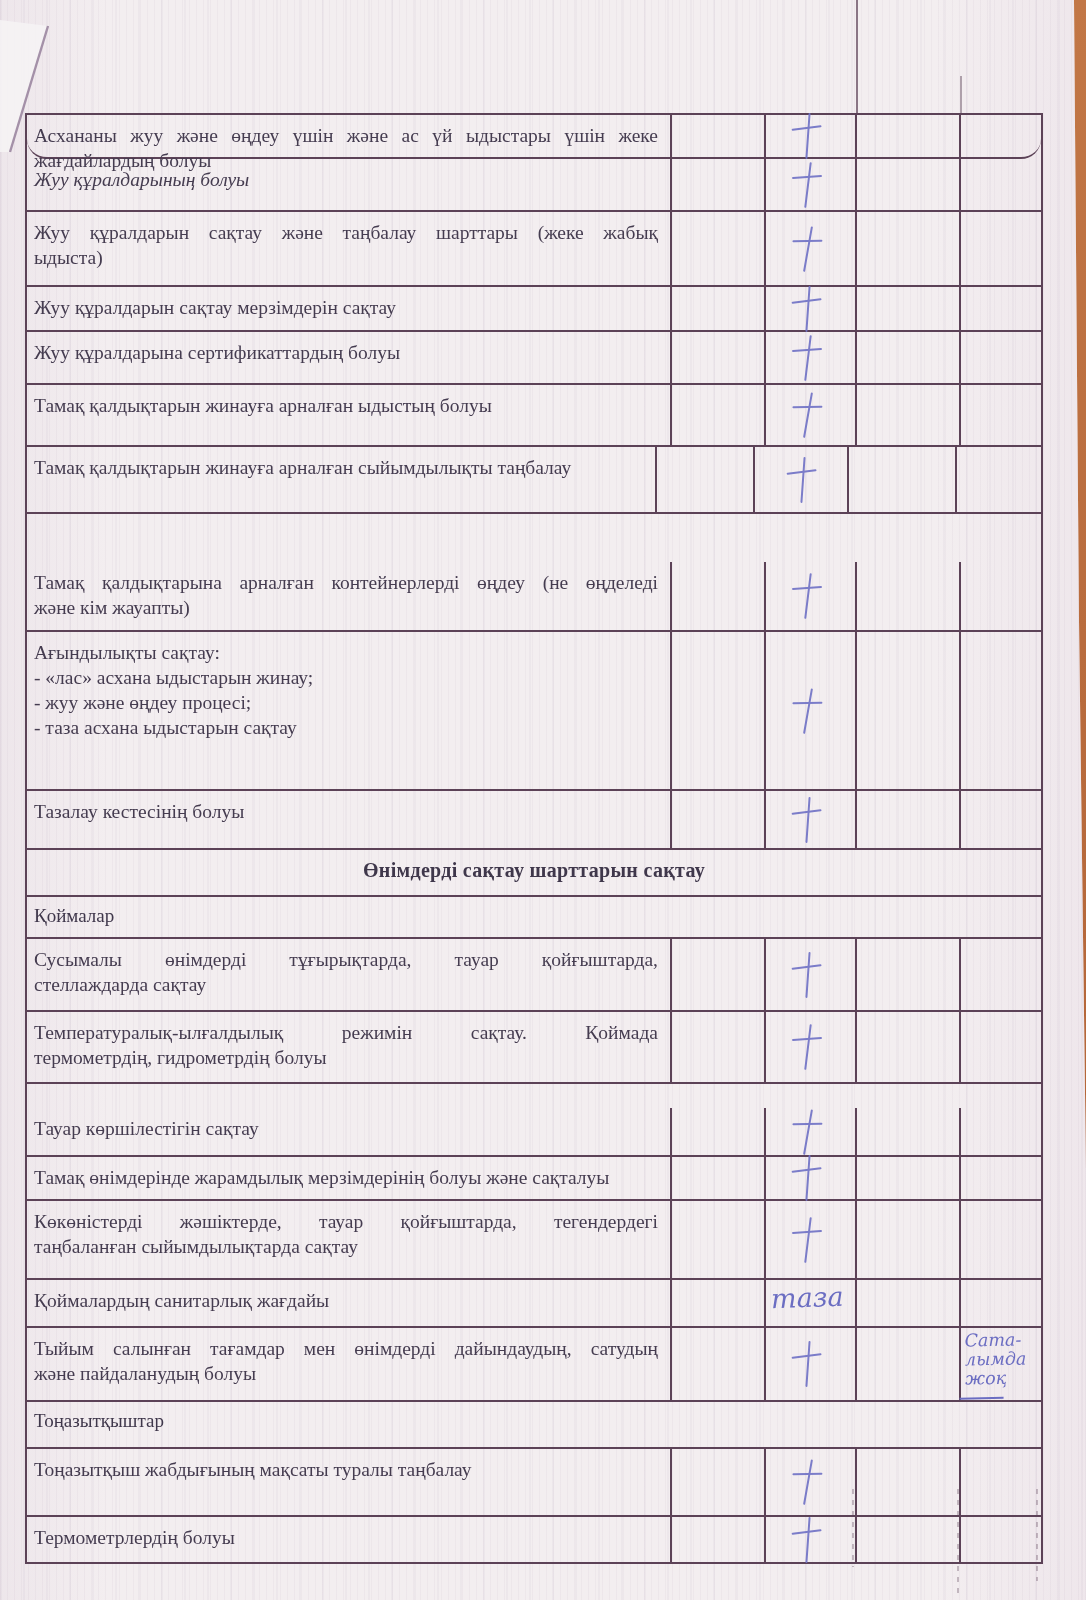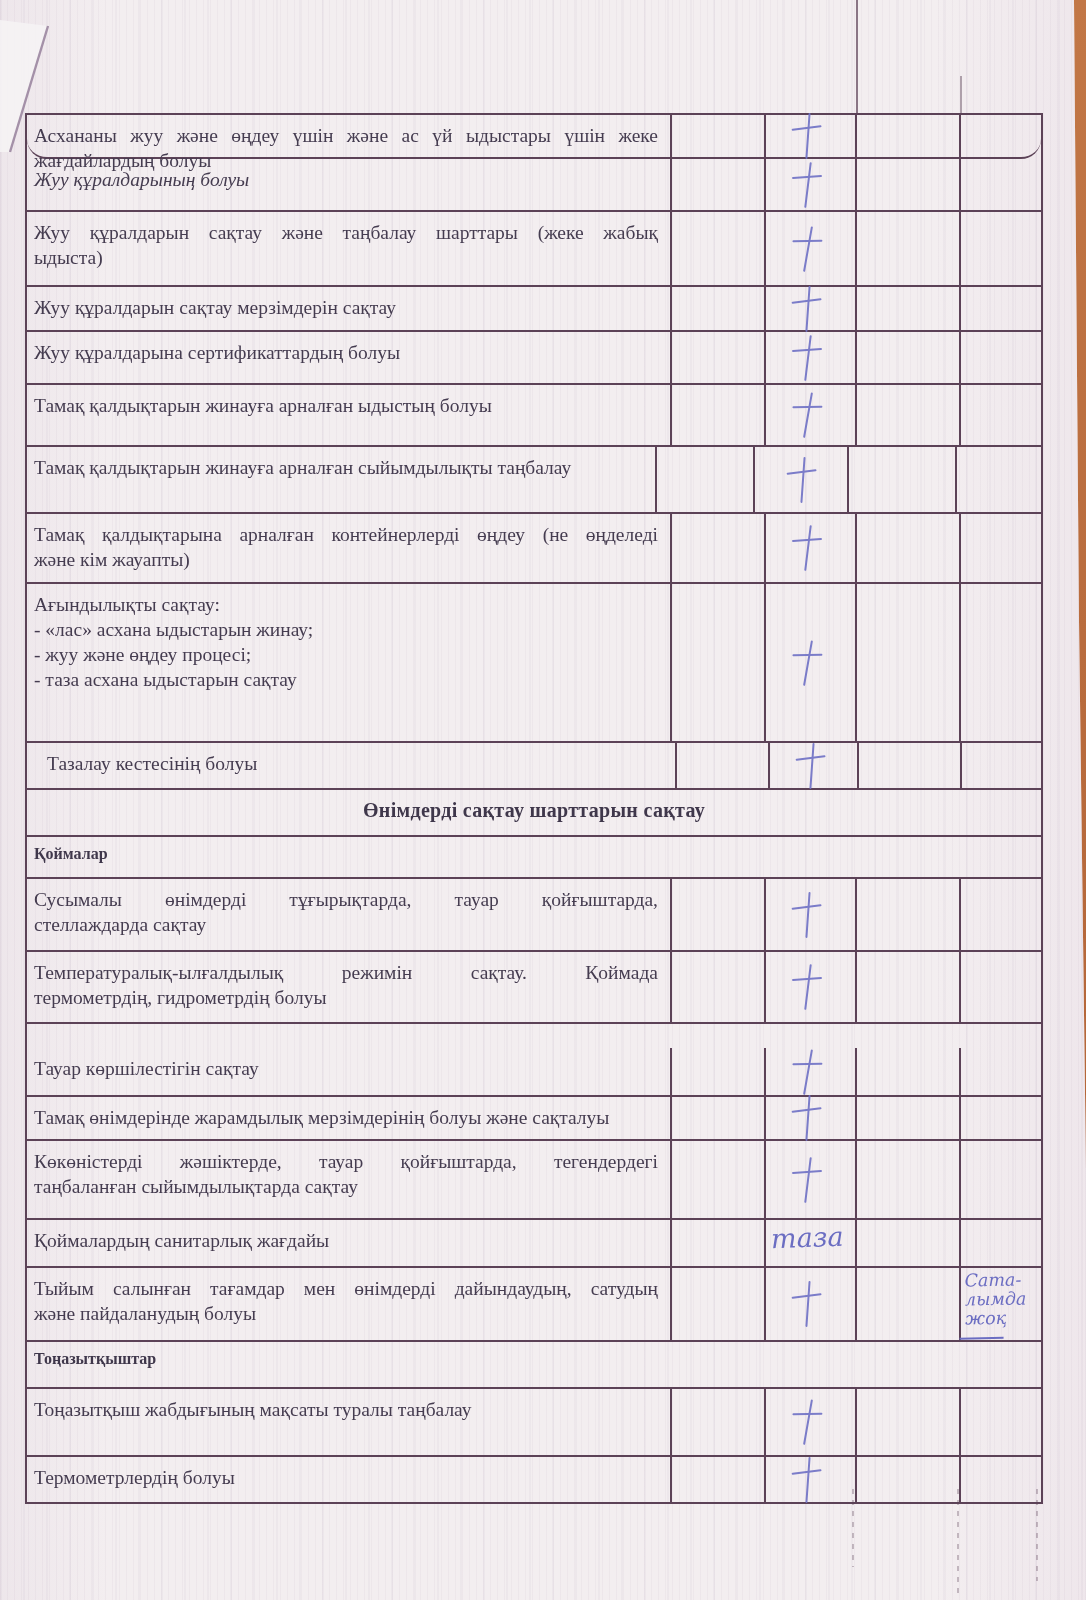--- a/index.html
+++ b/index.html
@@ -33,21 +33,21 @@
   }
   .row{display:flex;box-sizing:border-box;border-bottom:2px solid #5c4257;background:transparent}
   .cell{box-sizing:border-box;position:relative;height:100%}
   .c1{width:645px;border-right:2px solid #5c4257;padding:8px 12px 0 7px;color:#453c50;font-size:19.5px;line-height:25px}
   .c2{width:94px;border-right:2px solid #5c4257}
   .c3{width:91px;border-right:2px solid #5c4257}
   .c4{width:104px;border-right:2px solid #5c4257}
   .c5{width:80px}
   .full{width:100%;color:#3f374b}
   .full.section{font-weight:bold;text-align:center;font-size:20px;padding-top:9px;letter-spacing:.3px}
-  .full.subsection{font-weight:bold;font-size:16px;padding:8px 0 0 7px}
+  .full.subsection{font-weight:normal;font-size:19px;padding:8px 0 0 7px}
   .ln{min-height:25px}
   .ln.just{text-align:justify;text-align-last:justify}
 
   
   .plus{position:absolute;left:26px;top:50%;margin-top:-23px;width:30px;height:46px;opacity:.92}
   .plus::before{content:'';position:absolute;left:15px;top:0;width:2px;height:46px;background:#7173c6;border-radius:2px;transform:rotate(7deg)}
   .plus::after{content:'';position:absolute;left:0;top:14px;width:30px;height:2px;background:#7173c6;border-radius:2px;transform:rotate(-4deg)}
 
   .hand{color:#6b6dc2;font-family:"DejaVu Serif",serif;font-style:italic}
   .note3{position:absolute;left:5px;top:2px;font-size:27px;transform:rotate(-2deg);white-space:nowrap}
@@ -141,21 +141,21 @@
         <div class="cell c1">
           <div class="ln">Тамақ қалдықтарын жинауға арналған сыйымдылықты таңбалау</div>
         </div>
         <div class="cell c2"></div>
         <div class="cell c3">
           <span class="plus" style="transform: rotate(-3deg);"></span>
         </div>
         <div class="cell c4"></div>
         <div class="cell c5"></div>
       </div>
-      <div class="row" style="height: 70px;">
+      <div class="row" style="height: 70px; margin-top: 48px;">
         <div class="cell c1">
           <div class="ln just">Тамақ қалдықтарына арналған контейнерлерді өңдеу (не өңделеді</div>
           <div class="ln">және кім жауапты)</div>
         </div>
         <div class="cell c2"></div>
         <div class="cell c3">
           <span class="plus" style="transform: rotate(0deg);"></span>
         </div>
         <div class="cell c4"></div>
         <div class="cell c5"></div>
@@ -167,21 +167,21 @@
           <div class="ln">- жуу және өңдеу процесі;</div>
           <div class="ln">- таза асхана ыдыстарын сақтау</div>
         </div>
         <div class="cell c2"></div>
         <div class="cell c3">
           <span class="plus" style="transform: rotate(3deg);"></span>
         </div>
         <div class="cell c4"></div>
         <div class="cell c5"></div>
       </div>
-      <div class="row" style="height: 47px; padding-left: 13px;">
+      <div class="row" style="height: 59px;">
         <div class="cell c1">
           <div class="ln">Тазалау кестесінің болуы</div>
         </div>
         <div class="cell c2"></div>
         <div class="cell c3">
           <span class="plus" style="transform: rotate(-3deg);"></span>
         </div>
         <div class="cell c4"></div>
         <div class="cell c5"></div>
       </div>

